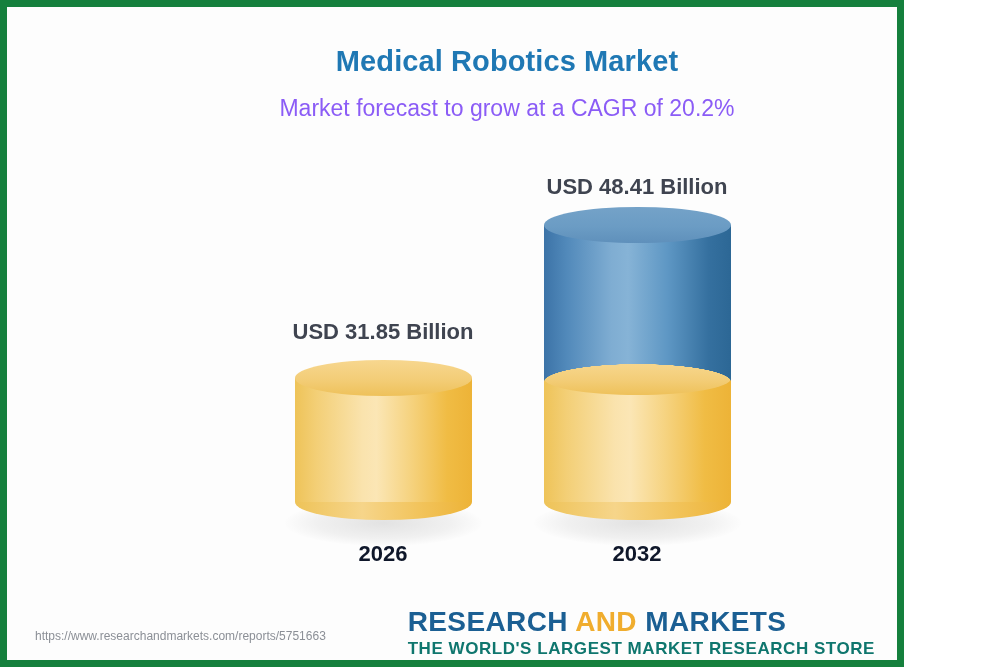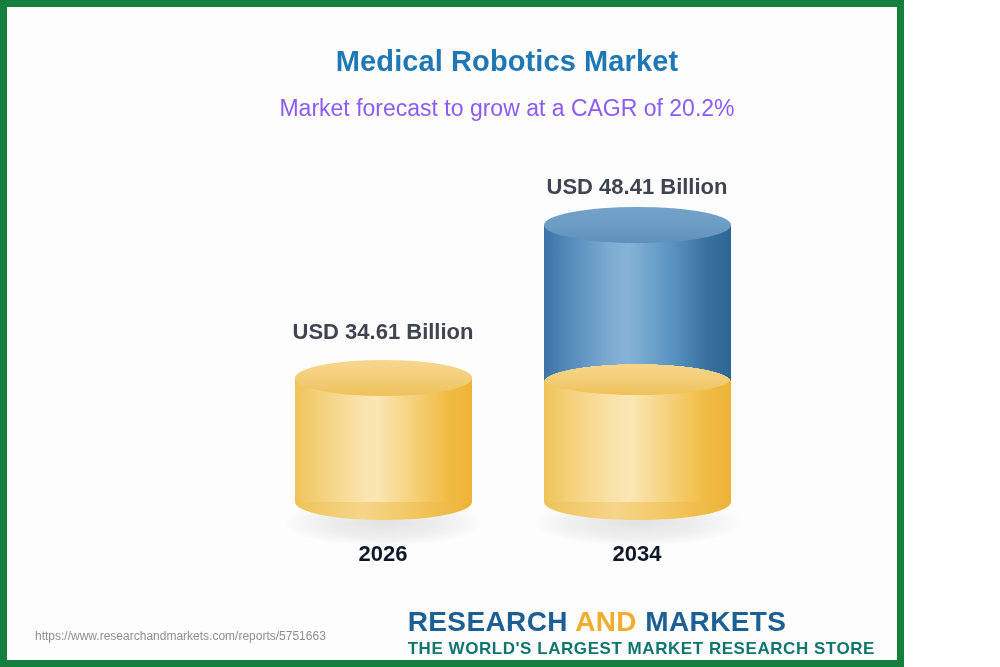--- a/index.html
+++ b/index.html
@@ -165,39 +165,39 @@
   <div id="chart-subtitle">Market forecast to grow at a CAGR of 20.2%</div>
 
   <div class="cylinder" style="left:288px; top:353px; width:177px; height:160px;">
     <div class="cyl-shadow" style="left:-10px; top:140px; width:197px; height:46px;"></div>
     <div class="cyl-seg seg-yellow" style="left:0; top:0; width:177px; height:160px;">
       <div class="cyl-bottom" style="top:124px; height:36px;"></div>
       <div class="cyl-body" style="top:18px; height:124px;"></div>
       <div class="cyl-top" style="top:0; height:36px;"></div>
     </div>
   </div>
-  <div class="value-label" style="left:276px; top:312px; width:200px;">USD 34.61 Billion</div>
+  <div class="value-label" style="left:276px; top:312px; width:200px;">USD 31.85 Billion</div>
   <div class="cat-label" style="left:276px; top:534px; width:200px;">2026</div>
 
   <div class="cylinder" style="left:537px; top:200px; width:187px; height:313px;">
     <div class="cyl-shadow" style="left:-10px; top:293px; width:207px; height:46px;"></div>
 
     <div class="cyl-seg seg-yellow" style="left:0; top:155px; width:187px; height:158px;">
       <div class="cyl-bottom" style="top:122px; height:36px;"></div>
       <div class="cyl-body" style="top:16px; height:124px;"></div>
       <div class="cyl-top" style="top:0; height:33px;"></div>
     </div>
 
     <div class="cyl-seg seg-blue" style="left:0; top:0; width:187px; height:175px;">
       <div class="cyl-body" style="top:18px; height:157px; -webkit-mask-image: radial-gradient(ellipse 94px 18px at 50% 157px, transparent 99%, #000 100%); mask-image: radial-gradient(ellipse 94px 18px at 50% 157px, transparent 99%, #000 100%);"></div>
       <div class="cyl-top" style="top:0; height:36px;"></div>
     </div>
   </div>
   <div class="value-label" style="left:530px; top:167px; width:200px;">USD 48.41 Billion</div>
-  <div class="cat-label" style="left:530px; top:534px; width:200px;">2034</div>
+  <div class="cat-label" style="left:530px; top:534px; width:200px;">2032</div>
 
   <div id="footer-url">https://www.researchandmarkets.com/reports/5751663</div>
 
   <div id="brand-logo">
     <div id="brand-wordmark"><span class="w-blue">RESEARCH </span><span class="w-gold">AND </span><span class="w-blue">MARKETS</span></div>
     <div id="brand-tagline">THE WORLD'S LARGEST MARKET RESEARCH STORE</div>
   </div>
 
 </div>
 

